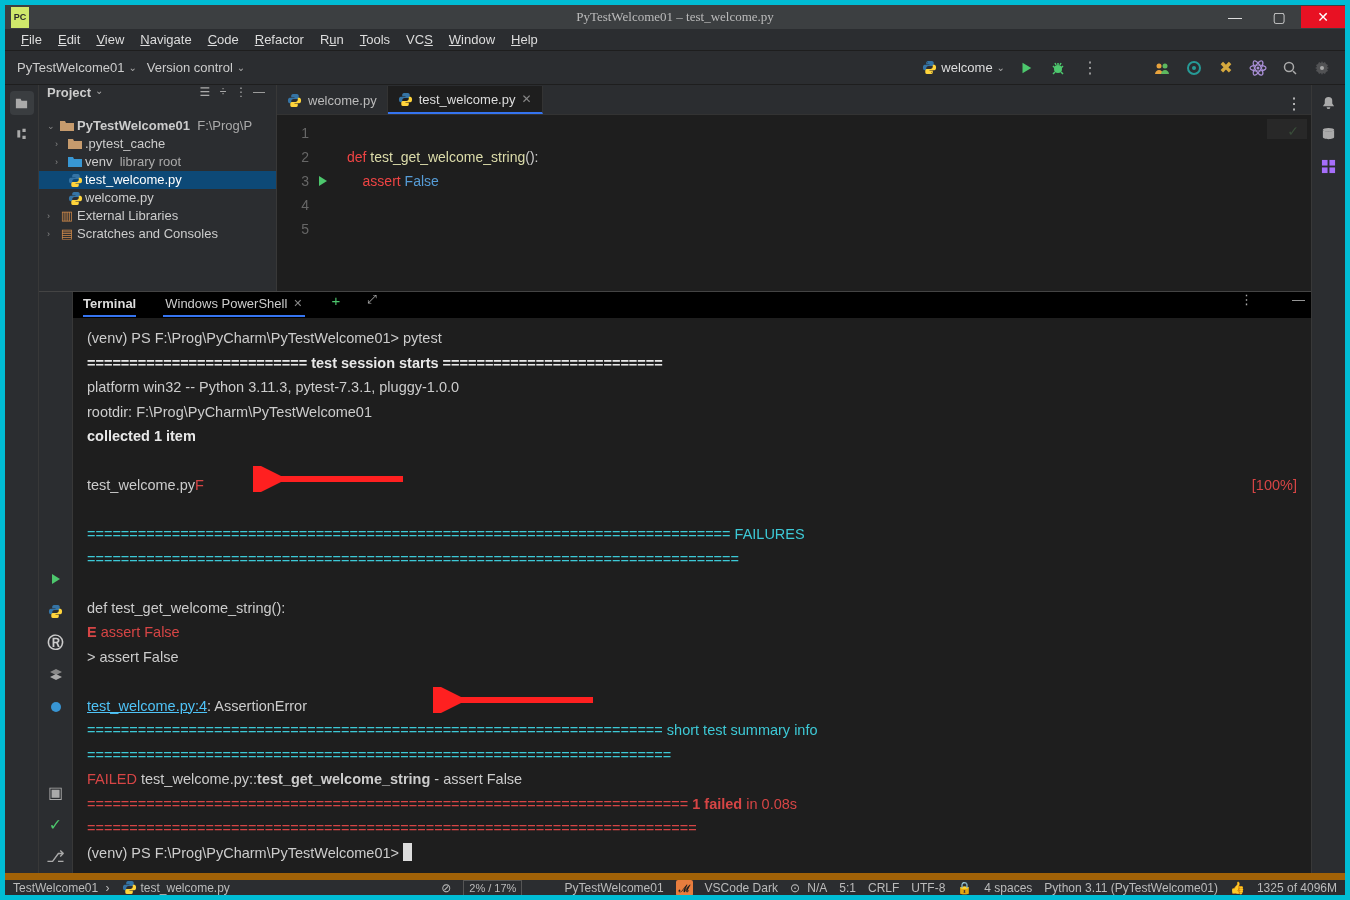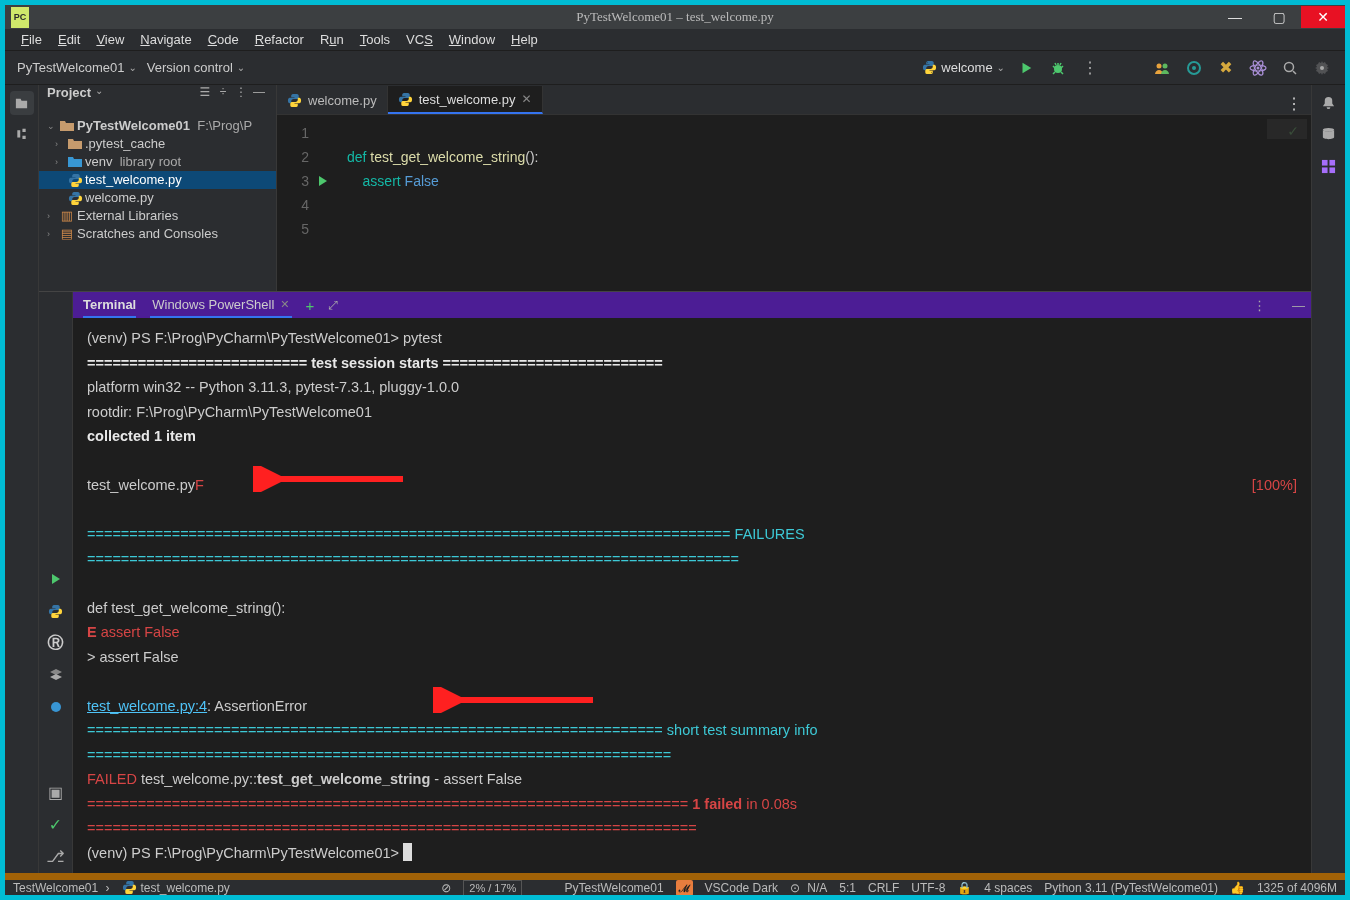--- a/index.html
+++ b/index.html
@@ -46,27 +46,27 @@
 .tabs { height:30px; display:flex; align-items:flex-end; background:#2b2d30; border-bottom:1px solid #333; }
 .tab { height:28px; display:flex; align-items:center; padding:0 10px; font-size:13px; gap:6px; color:#bbb; border-right:1px solid #333; }
 .tab.active { background:#1e1e1e; color:#ddd; border-bottom:2px solid #3574f0; }
 .tab .close-x { color:#888; font-size:12px; }
 .code-area { flex:1; display:flex; font-size:14px; line-height:24px; }
 .line-nums { width:40px; text-align:right; color:#666; padding:6px 8px 0 0; user-select:none; }
 .gutter-run { width:22px; padding-top:6px; }
 .gutter-run .play { color:#4dc76d; margin-top:48px; height:24px; display:flex; align-items:center; }
 .code { flex:1; padding:6px 0 0 8px; position:relative; }
 .code .cmt { color:#6a9955; }
-.code .kw { color:#14b8a6; }
+.code .kw { color:#ef4444; }
 .code .fn { color:#dcdcaa; }
 .code .bo { color:#569cd6; }
 .code .check { position:absolute; right:12px; top:4px; color:#4a7a4a; }
 .minimap { position:absolute; right:4px; top:4px; width:40px; height:20px; background:#2e2e2e; opacity:.6; }
 .terminal-wrap { flex:1; display:flex; flex-direction:column; background:#1e1e1e; border-top:1px solid #444; }
-.term-tabs { height:26px; background:#4c1d95; display:flex; align-items:center; padding-left:10px; font-size:13px; gap:14px; }
+.term-tabs { height:26px; background:#000000; display:flex; align-items:flex-start; padding-left:10px; font-size:13px; gap:27px; }
 .term-tabs .tt { color:#ddd; padding:4px 0; border-bottom:2px solid #3574f0; font-weight:600; }
 .term-tabs .tt2 { color:#ccc; border-bottom:2px solid #3574f0; padding:4px 2px; display:flex; align-items:center; gap:6px; }
 .term-tabs .tt2 .cx { color:#888; font-size:11px; }
 .term-tabs .plus { color:#4dc76d; font-size:15px; }
 .term-tabs .exp { color:#aaa; font-size:12px; }
 .term-tabs .spacer { flex:1; }
 .term-tabs .ri { color:#aaa; padding:0 6px; }
 .terminal { flex:1; padding:8px 14px; font-size:14.5px; line-height:24.5px; position:relative; overflow:hidden; }
 .terminal .fg-cyan { color:#3dc9d6; }
 .terminal .fg-red { color:#d64545; }

